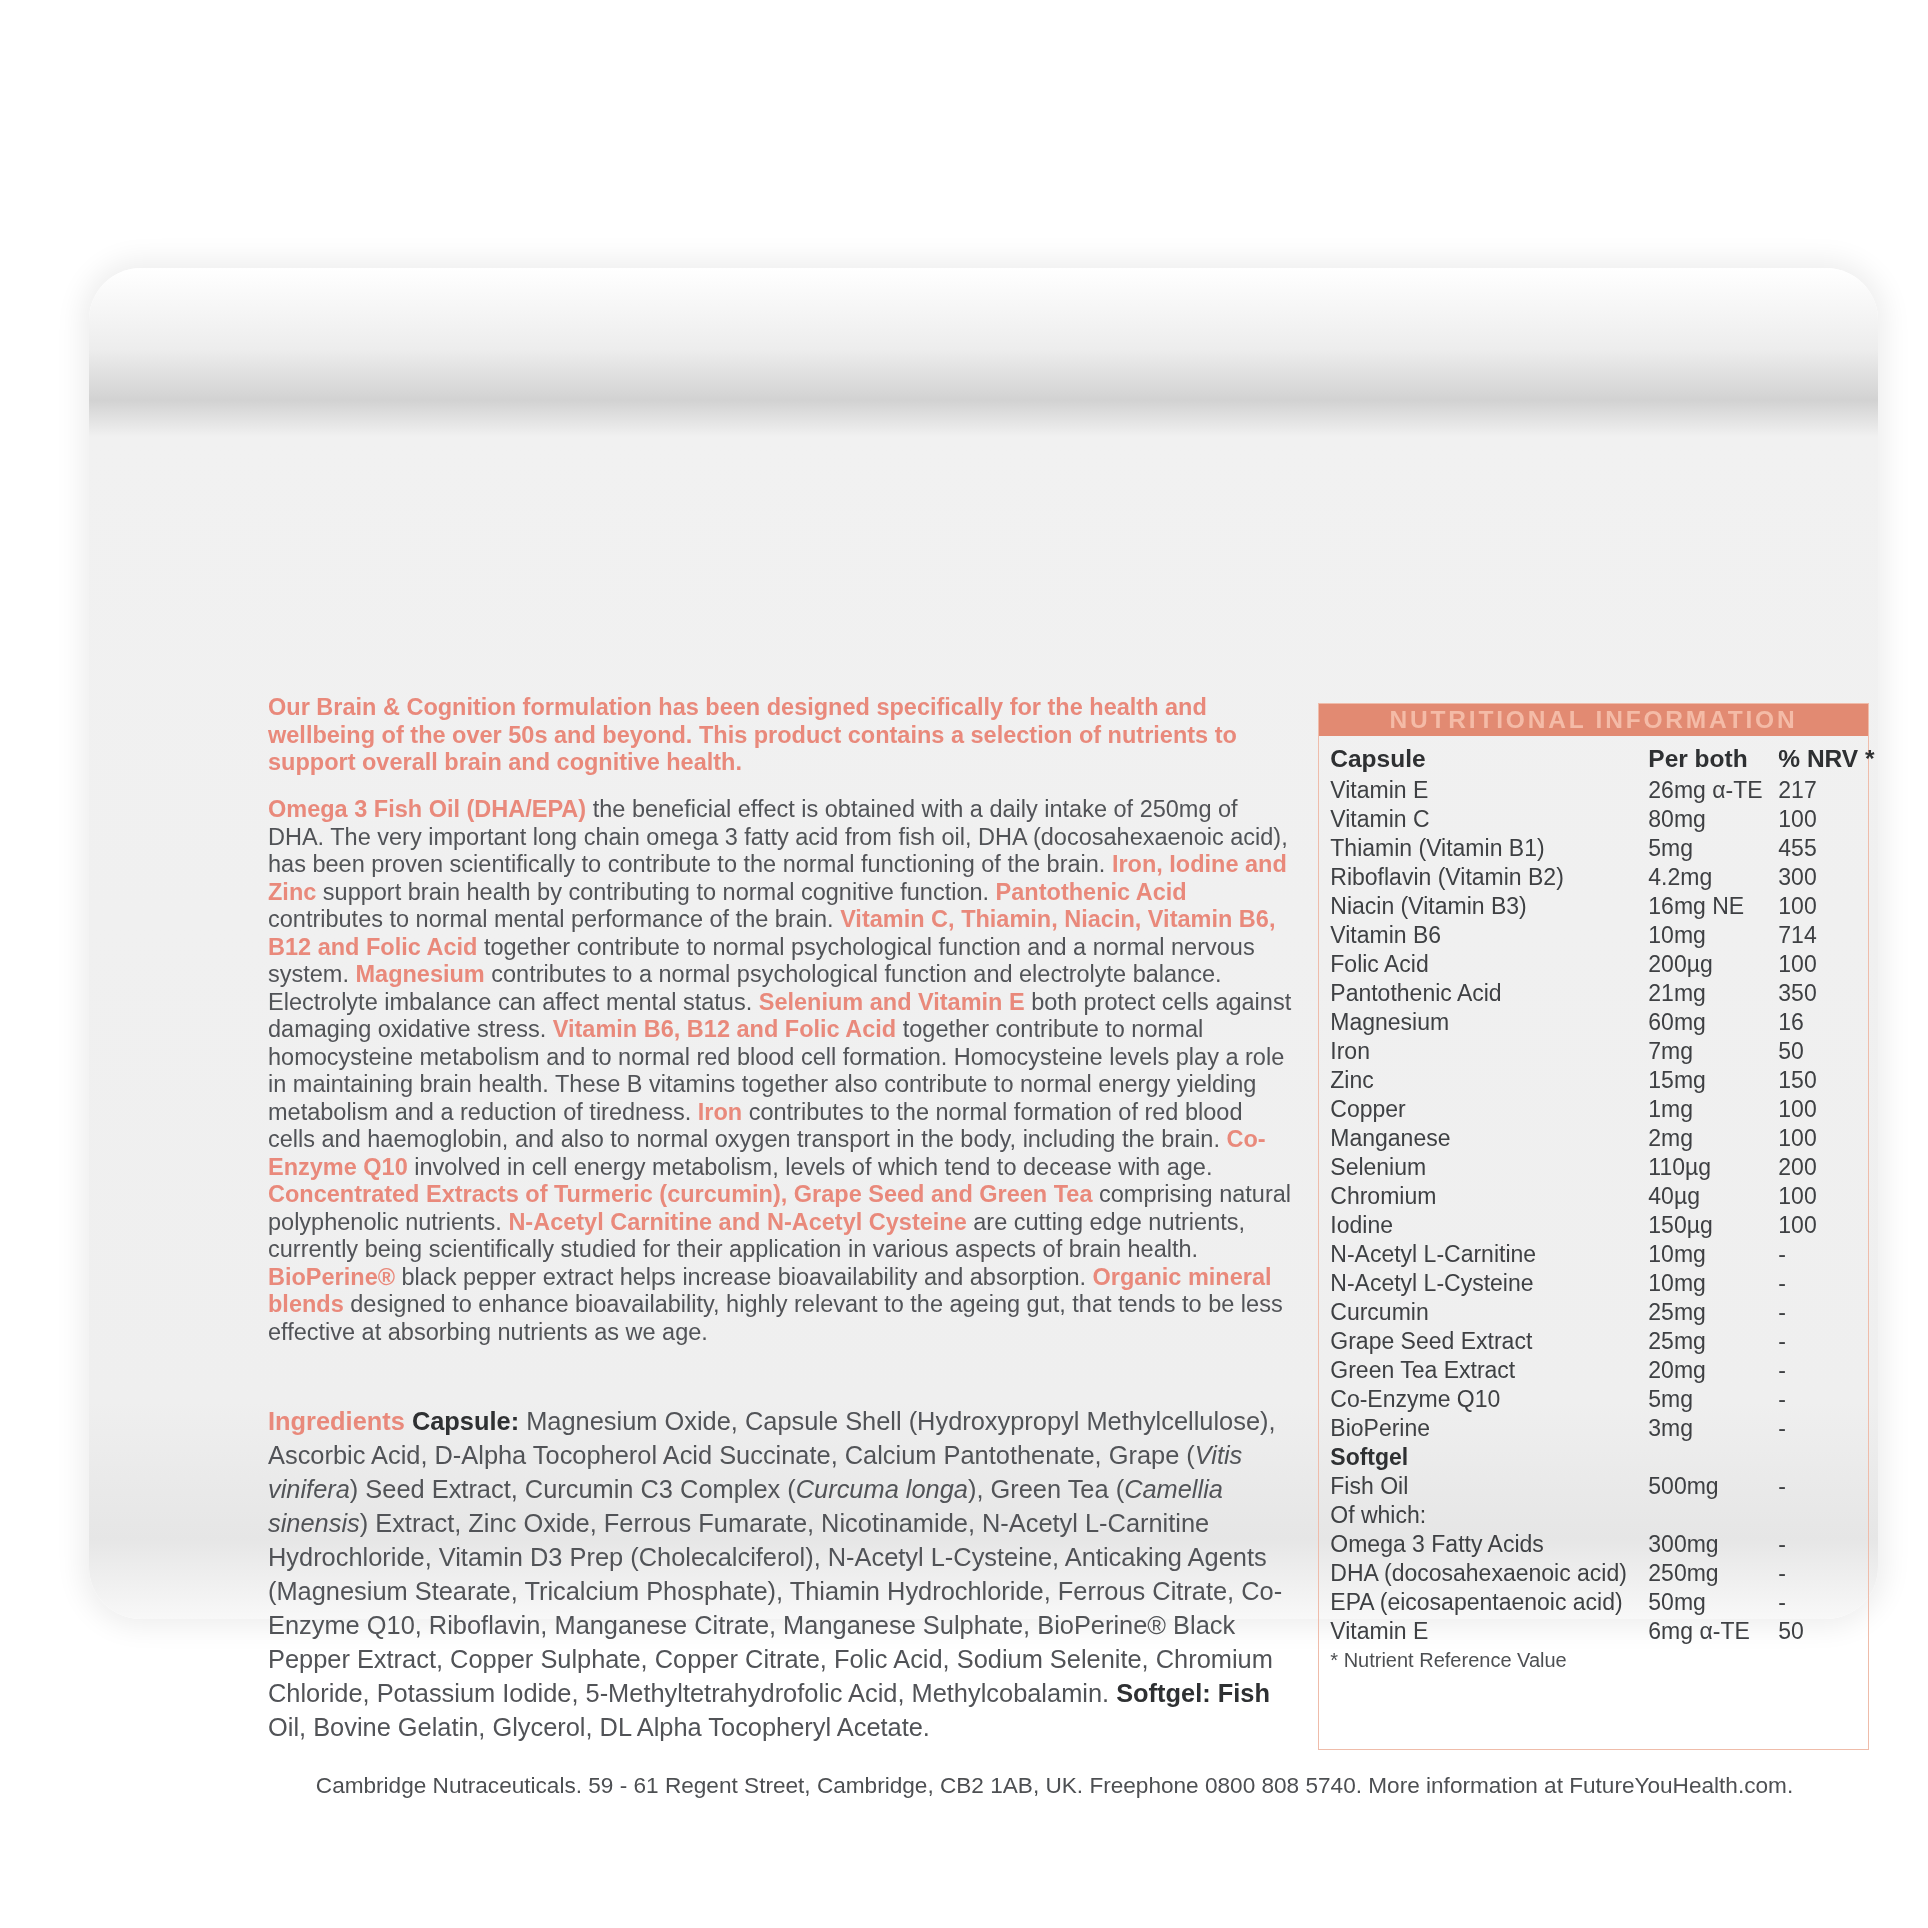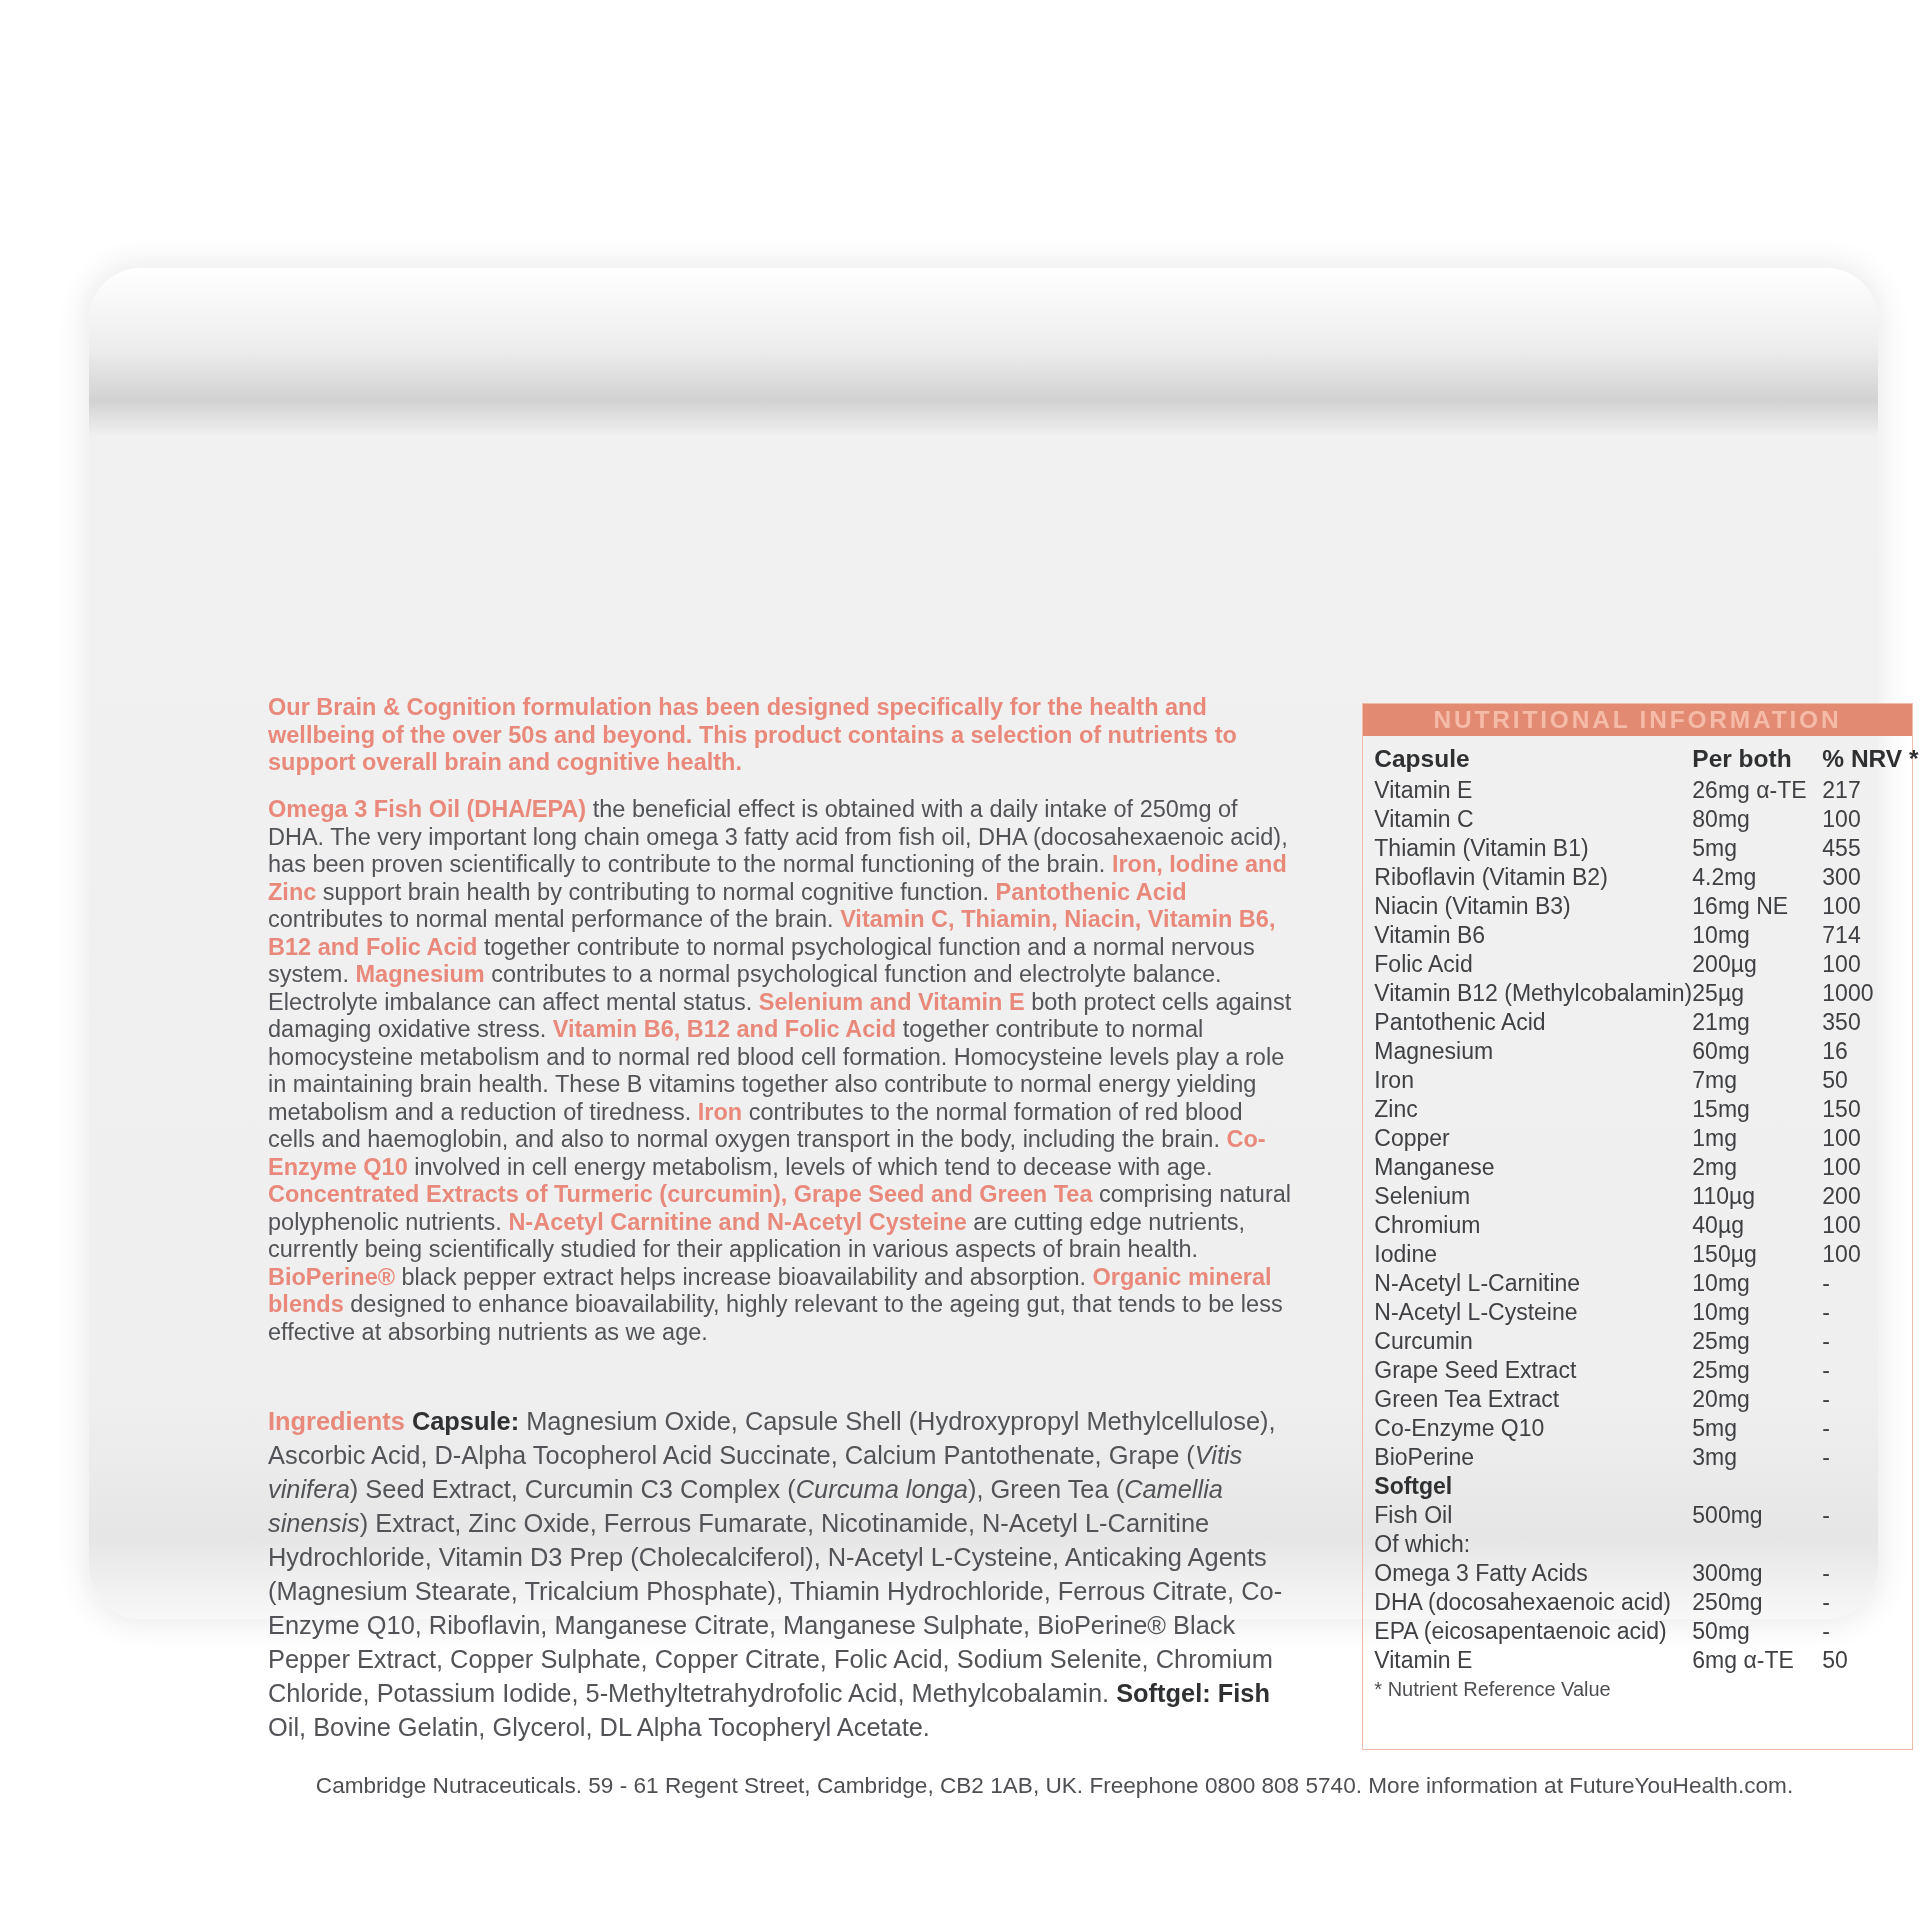--- a/index.html
+++ b/index.html
@@ -38,21 +38,21 @@
   .seg-hl{color:#e9897b;font-weight:700;}
   .seg-b{color:#2e3032;font-weight:700;}
   .seg-i{font-style:italic;}
   .footer-line{
     position:absolute;left:71px;top:1505px;width:1789px;
     text-align:center;font-size:22.6px;color:#4d4f52;
   }
   
   .ntable{
     position:absolute;left:1229px;top:435px;width:551px;height:1047px;
-    box-sizing:border-box;border:1.9px solid #efbcaa;background:transparent;margin-left:44px;
+    box-sizing:border-box;border:1.9px solid #efbcaa;background:transparent;
   }
   .ntable-head{
     height:32px;background:#e28a72;display:flex;align-items:center;justify-content:center;
     font-size:24.5px;letter-spacing:2.8px;color:#f4bba7;font-weight:700;
   }
   .ntable-body{padding:5.6px 11.3px 0 11.3px;}
   .t-row{display:flex;height:29px;align-items:center;white-space:nowrap;
     font-size:23px;color:#3e4043;}
   .t-row.head{height:34px;font-size:24.5px;font-weight:700;color:#2e3032;}
   .t-row.bold{font-weight:700;color:#2e3032;}
@@ -112,25 +112,20 @@
             <span class="t-name">Vitamin B6</span>
             <span class="t-dose">10mg</span>
             <span class="t-nrv">714</span>
           </div>
           <div class="t-row">
             <span class="t-name">Folic Acid</span>
             <span class="t-dose">200µg</span>
             <span class="t-nrv">100</span>
           </div>
           <div class="t-row">
-            <span class="t-name">Vitamin B12 (Methylcobalamin)</span>
-            <span class="t-dose">25µg</span>
-            <span class="t-nrv">1000</span>
-          </div>
-          <div class="t-row">
             <span class="t-name">Pantothenic Acid</span>
             <span class="t-dose">21mg</span>
             <span class="t-nrv">350</span>
           </div>
           <div class="t-row">
             <span class="t-name">Magnesium</span>
             <span class="t-dose">60mg</span>
             <span class="t-nrv">16</span>
           </div>
           <div class="t-row">

